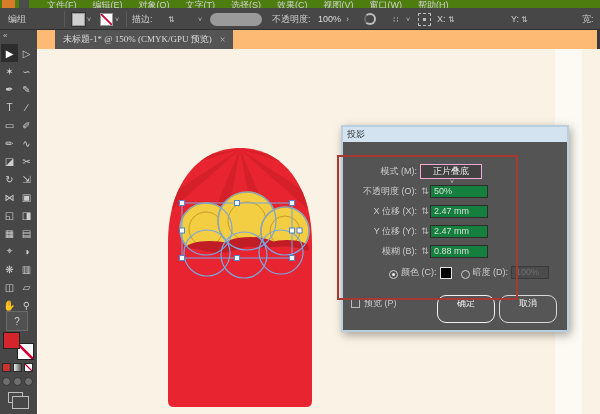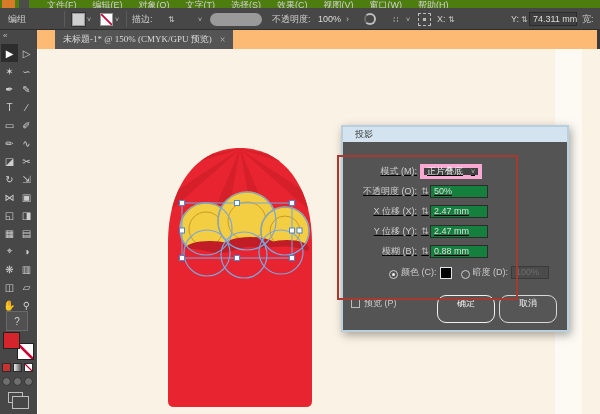--- a/index.html
+++ b/index.html
@@ -66,26 +66,26 @@
   #canvas { position:absolute; left:37px; top:49px; right:0; bottom:0; background:#faf2e4; }
   #canvas-edge { position:absolute; left:37px; top:49px; width:1px; bottom:0; background:#ffffff; z-index:2; }
   #paste-band { position:absolute; left:555px; top:49px; width:27px; bottom:0; background:#fdfaf3; }
 
   
   #artwork { position:absolute; left:150px; top:135px; width:180px; height:280px; z-index:2; }
 
   
   #dialog { position:absolute; left:341px; top:125px; width:228px; height:207px; z-index:5;
             border:2px solid #b9cfdf; background:#545454; box-shadow:2px 3px 9px rgba(0,0,0,.35); }
-  #dlg-title { height:15px; background:#d3e4f0; color:#333; font-size:9px; line-height:15px; padding-left:12px; }
-  #dlg-rows { position:absolute; left:10px; top:34px; right:10px;text-decoration:underline; }
+  #dlg-title { height:15px; background:#d3e4f0; color:#333; font-size:9px; line-height:15px; padding-left:4px; }
+  #dlg-rows { position:absolute; left:10px; top:34px; right:10px; }
   .drow { height:20px; display:flex; align-items:center; font-size:9px; }
   .dlabel { width:64px; text-align:right; color:#cccccc; margin-right:3px; white-space:nowrap; }
-  .dselect { width:62px; height:15px; background:#424242; border:4px solid #f9a8d4; color:#eee;
-             display:flex; align-items:center; justify-content:space-between; padding:0 3px; }
+  .dselect { width:62px; height:15px; background:#424242; border:1px solid #f9a8d4; color:#eee;
+             display:flex; align-items:center; justify-content:space-between; padding:0 3px;flex-direction:column; }
   .dstep { color:#b9b9b9; font-size:9px; width:10px; text-align:center; }
   .dval { width:58px; height:13px; background:#15803d; border:1px solid #2c2c2c; color:#ddd;
           line-height:11px; padding-left:3px; }
   #dlg-radio-row { position:absolute; left:46px; top:139px; display:flex; align-items:flex-end;
                    font-size:9px; color:#ccc; gap:3px; }
   .radio { width:9px; height:9px; border:1px solid #ccc; border-radius:50%; position:relative; }
   .radio.sel::after { content:""; position:absolute; left:2px; top:2px; width:3px; height:3px;
                       border-radius:50%; background:#eee; }
   #color-swatch { width:12px; height:12px; background:#000; border:1px solid #e5e5e5; }
   #dark-box { width:38px; height:13px; background:#4b4b4b; border:1px solid #3a3a3a; color:#6f6f6f;
@@ -151,23 +151,20 @@
       </span>
     <span class="cb dots-icon" style="left:393px">⁞⁞</span>
     <span class="cb chev" style="left:404px">˅</span>
     <span class="cb" style="left:418px">
         <span class="target-icon"></span>
       </span>
     <span class="cb" style="left:437px">X:</span>
     <span class="cb stepper" style="left:446px">⇅</span>
     <span class="cb" style="left:511px">Y:</span>
     <span class="cb stepper" style="left:519px">⇅</span>
-    <span class="cb" style="left:529px">
-        <span class="vbox" style="width:48px">74.311 mm</span>
-      </span>
     <span class="cb" style="left:582px">宽:</span>
   </div>
 
   <div id="tabbar">
     <div id="doc-tab">
       <span>未标题-1* @ 150% (CMYK/GPU 预览)</span>
       <span id="tab-close">×</span>
     </div>
   </div>
 

